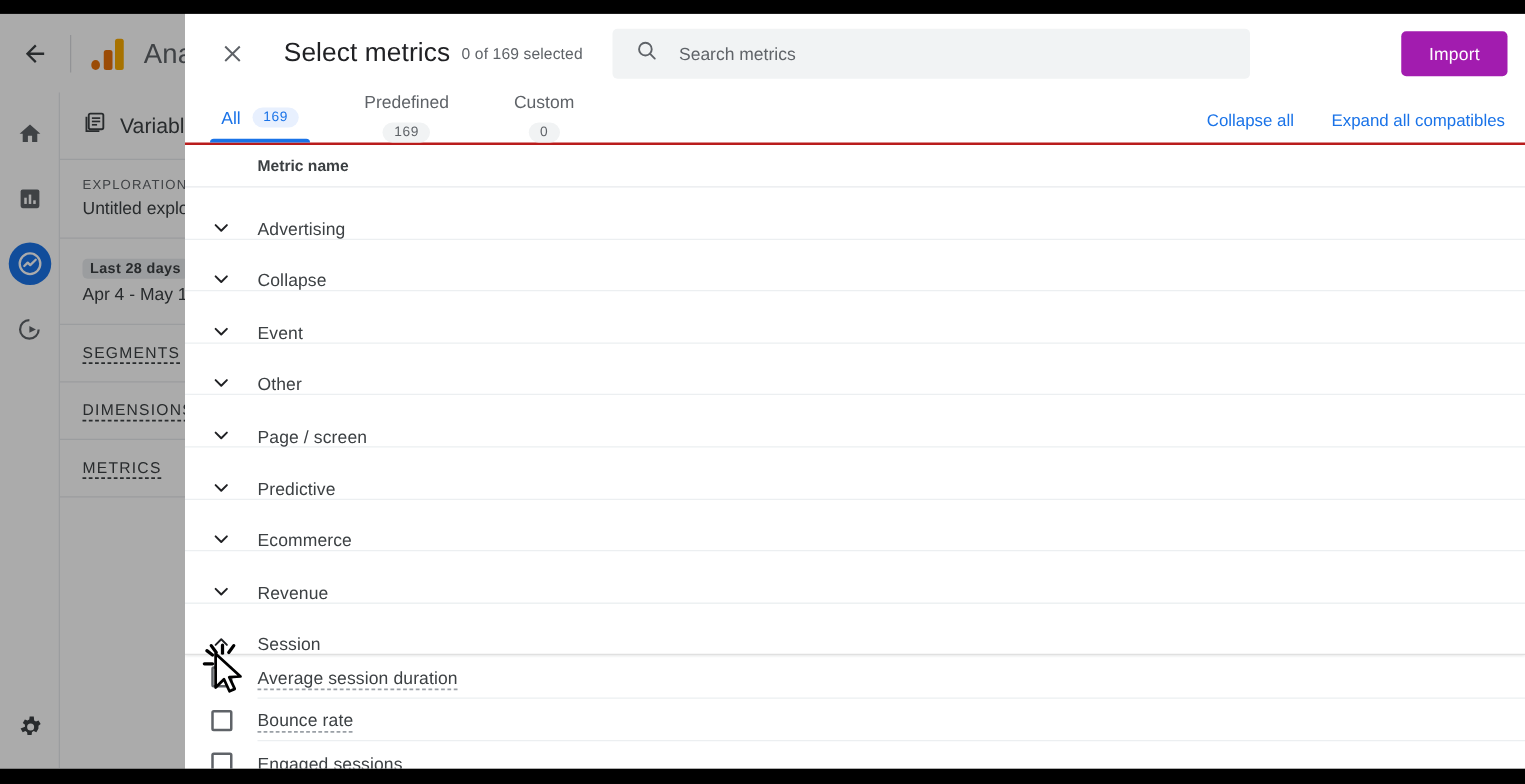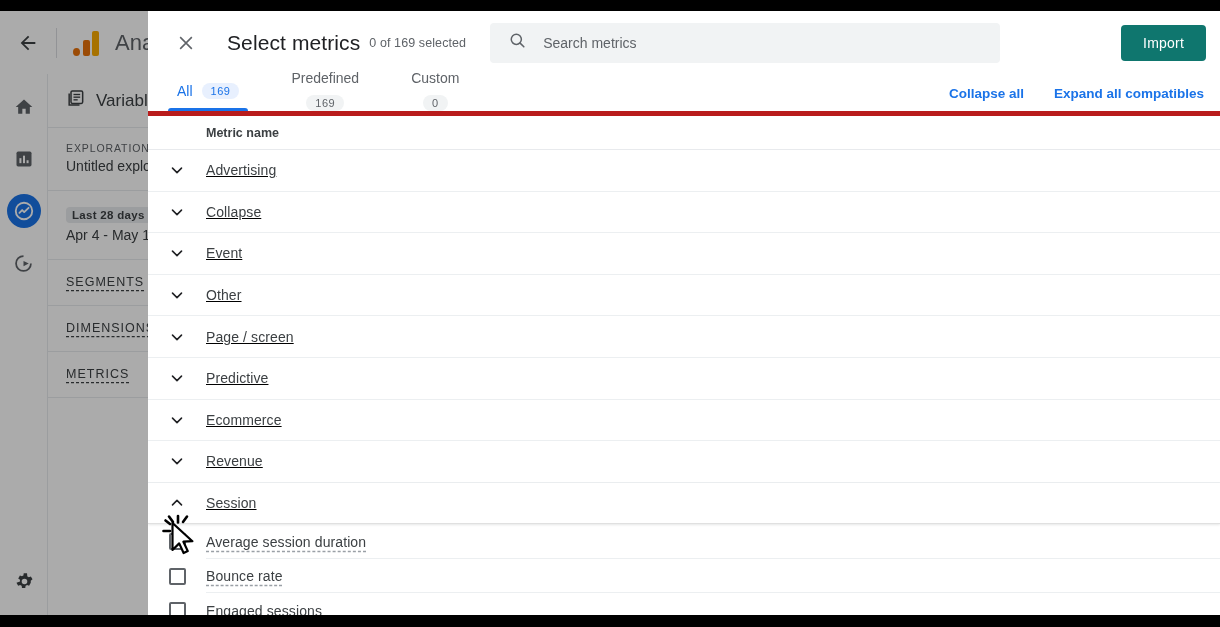--- a/index.html
+++ b/index.html
@@ -104,57 +104,57 @@
     margin-left:24px; flex:0 0 510px; height:40px; background:#f1f3f4; border-radius:4px;
     display:flex; align-items:center; padding-left:18px; gap:16px;
   }
   .search-input {
     border:none; background:transparent; outline:none; flex:1;
     font-family:"Liberation Sans", sans-serif; font-size:14px; color:#3c4043;
   }
   .search-input::placeholder { color:#5f6368; }
   .head-spacer { flex:1; }
   .import-btn {
-    background:#0f766e; color:#fff; border:none; border-radius:4px;
+    background:#a21caf; color:#fff; border:none; border-radius:4px;
     height:36px; padding:0 22px; font-size:14px; letter-spacing:0.2px;
     font-family:"Liberation Sans", sans-serif; cursor:pointer;
   }
 
   .dlg-tabs {
     height:42px; flex:0 0 42px; display:flex; align-items:flex-end;
-    padding:0 16px 0 20px; border-bottom:5px solid #b91c1c; position:relative;
+    padding:0 16px 0 20px; border-bottom:2px solid #b91c1c; position:relative;
   }
   .tab {
     display:flex; align-items:center; gap:9px; height:41px; padding:0 9px;
     font-size:14px; color:#5f6368; cursor:pointer; position:relative;
   }
   .tab + .tab { margin-left:34px;flex-direction:column; }
   .tab.active { color:#1a73e8; }
   .tab.active::after {
     content:""; position:absolute; left:0; right:0; bottom:0; height:3px;
     background:#1a73e8; border-radius:3px 3px 0 0;
   }
   .tab-badge {
     background:#f1f3f4; color:#5f6368; border-radius:10px;
     font-size:11px; padding:2px 9px; letter-spacing:0.5px;
   }
   .tab.active .tab-badge { background:#e8f0fe; color:#1a73e8; }
-  .tabs-right { margin-left:auto; display:flex; align-items:center; gap:30px; padding-bottom:10px;font-weight:bold; }
+  .tabs-right { margin-left:auto; display:flex; align-items:center; gap:30px; padding-bottom:10px; }
   .tab-link { font-size:13.5px; color:#1a73e8; cursor:pointer; white-space:nowrap; }
 
   .col-head {
     height:34px; flex:0 0 34px; display:flex; align-items:center;
     padding-left:58px; font-size:12.5px; font-weight:bold; color:#3c4043;
     border-bottom:1px solid #e8eaed;
   }
 
   .rows { flex:1; overflow:hidden; }
   .grp-row {
-    height:41.6px; display:flex; align-items:center;
-    border-bottom:1px solid #eceff1; cursor:pointer;text-decoration:underline;
+    height:41.6px; display:flex; align-items:flex-end;
+    border-bottom:1px solid #eceff1; cursor:pointer;
   }
   .chev {
     width:58px; display:flex; align-items:center; justify-content:center;
     color:#202124;
   }
   .grp-name { font-size:14px; color:#3c4043; letter-spacing:0.1px; }
   .grp-row.expanded { box-shadow:0 1px 2px rgba(60,64,67,0.12); border-bottom:1px solid #e0e0e0; }
 
   .metric-row {
     height:34.5px; display:flex; align-items:center; position:relative;

